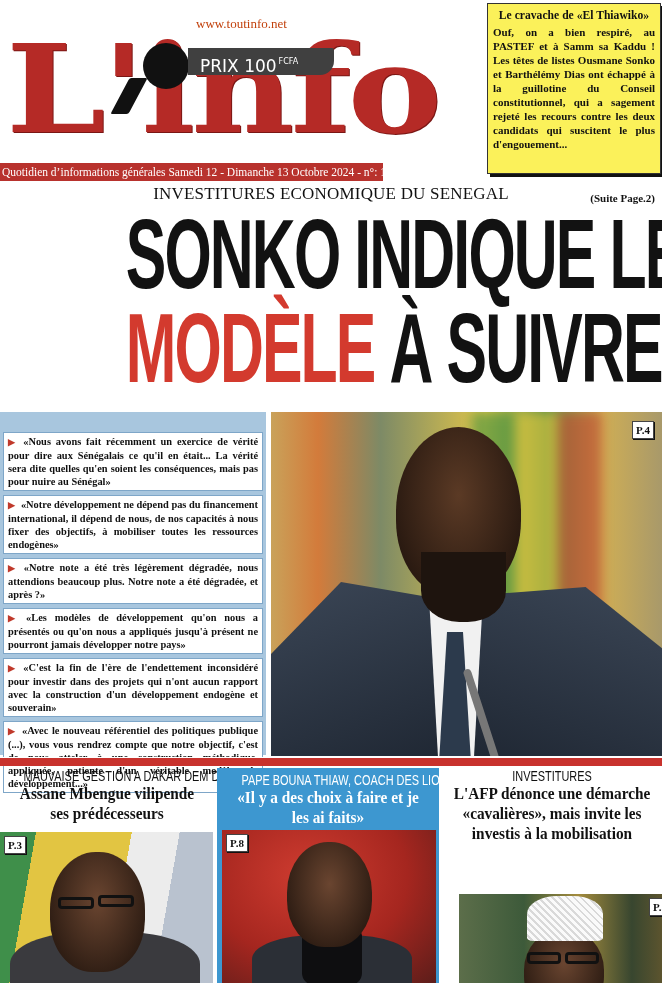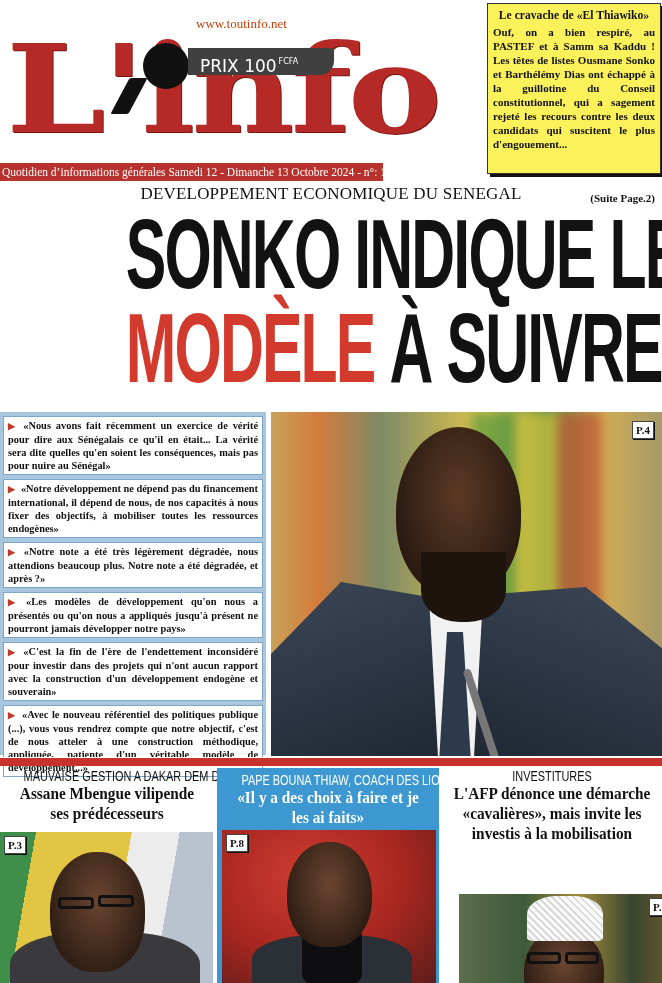--- a/index.html
+++ b/index.html
@@ -33,21 +33,21 @@
   .kicker { position: absolute; left: 0; width: 662px; top: 184px; text-align: center; font-size: 17px; letter-spacing: 0.2px; }
   .hl { position: absolute; left: 0; width: 662px; text-align: center; font-family: "Liberation Sans", sans-serif;
         font-weight: bold; font-size: 98px; line-height: 92px; letter-spacing: -3px; white-space: nowrap;
         transform: scaleX(0.62); transform-origin: center top; }
   .hl1 { top: 208px; color: #121212; }
   .hl2 { top: 302px; }
   .hl2 .red { color: #d33a2e; }
   .hl2 .black { color: #121212; }
 
   
-  .quotes { position: absolute; left: 0; top: 412px; width: 266px; height: 343px; background: #a8c6de; padding: 4px 3px 0 3px; }
+  .quotes { position: absolute; left: 0; top: 412px; width: 266px; height: 343px; background: #a8c6de; padding: 20px 3px 0 3px; }
   .quote { background: #fff; border: 1px solid #7ea6c8; padding: 2px 4px 2px 4px; margin-bottom: 4px;
            font-weight: bold; font-size: 10.4px; line-height: 13px; text-align: justify; transform-origin: left top; }
   .quote .arrow { color: #c0392b; font-size: 9px; margin-right: 6px; }
 
   
   .main-photo { position: absolute; left: 271px; top: 412px; width: 391px; height: 344px; overflow: hidden;
     background:
       radial-gradient(ellipse 70px 90px at 190px 120px, #2e1d14 0%, #3b2619 55%, transparent 70%),
       linear-gradient(90deg, #c9a25a 0%, #d37b3b 12%, #7d8a66 28%, #e1c54a 55%, #5a8d48 70%, #cfae55 85%, #a8996a 100%); }
   .photo-flagbg { position: absolute; right: 60px; top: 0; width: 130px; height: 230px;
@@ -101,21 +101,21 @@
 <div class="apostrophe-dot"></div>
 <div class="price-tag"><span>PRIX 100</span><sup>FCFA</sup></div>
 <div class="dateline">Quotidien d’informations générales Samedi 12 - Dimanche 13 Octobre 2024 - n°: 1133</div>
 
 <div class="billet">
   <div class="billet-title">Le cravache de «El Thiawiko»</div>
   <div class="billet-body">Ouf, on a bien respiré, au PASTEF et à Samm sa Kaddu ! Les têtes de listes Ousmane Sonko et Barthélémy Dias ont échappé à la guillotine du Conseil constitutionnel, qui a sagement rejeté les recours contre les deux candidats qui suscitent le plus d'engouement...</div>
   <div class="billet-more">(Suite Page.2)</div>
 </div>
 
-<div class="kicker">DEVELOPPEMENT ECONOMIQUE DU SENEGAL</div>
+<div class="kicker">INVESTITURES ECONOMIQUE DU SENEGAL</div>
 <div class="hl hl1">SONKO INDIQUE LE</div>
 <div class="hl hl2"><span class="red">MODÈLE</span> <span class="black">À SUIVRE</span></div>
 
 <div class="quotes">
   <div class="quote"><span class="arrow">▶</span><span>«Nous avons fait récemment un exercice de vérité pour dire aux Sénégalais ce qu'il en était... La vérité sera dite quelles qu'en soient les conséquences, mais pas pour nuire au Sénégal»</span></div>
   <div class="quote"><span class="arrow">▶</span><span>«Notre développement ne dépend pas du financement international, il dépend de nous, de nos capacités à nous fixer des objectifs, à mobiliser toutes les ressources endogènes»</span></div>
   <div class="quote"><span class="arrow">▶</span><span>«Notre note a été très légèrement dégradée, nous attendions beaucoup plus. Notre note a été dégradée, et après ?»</span></div>
   <div class="quote"><span class="arrow">▶</span><span>«Les modèles de développement qu'on nous a présentés ou qu'on nous a appliqués jusqu'à présent ne pourront jamais développer notre pays»</span></div>
   <div class="quote"><span class="arrow">▶</span><span>«C'est la fin de l'ère de l'endettement inconsidéré pour investir dans des projets qui n'ont aucun rapport avec la construction d'un développement endogène et souverain»</span></div>
   <div class="quote"><span class="arrow">▶</span><span>«Avec le nouveau référentiel des politiques publique (...), vous vous rendrez compte que notre objectif, c'est de nous atteler à une construction méthodique, appliquée, patiente d'un véritable modèle de développement...»</span></div>

